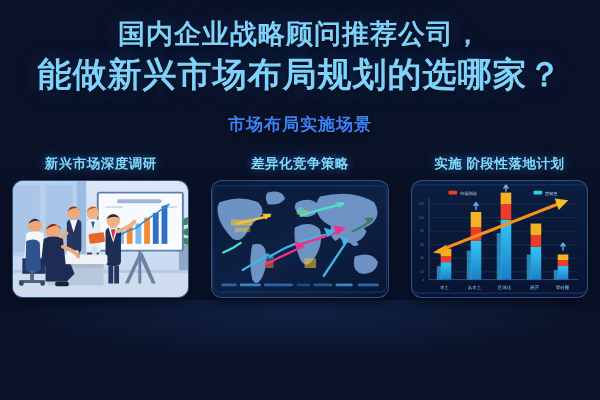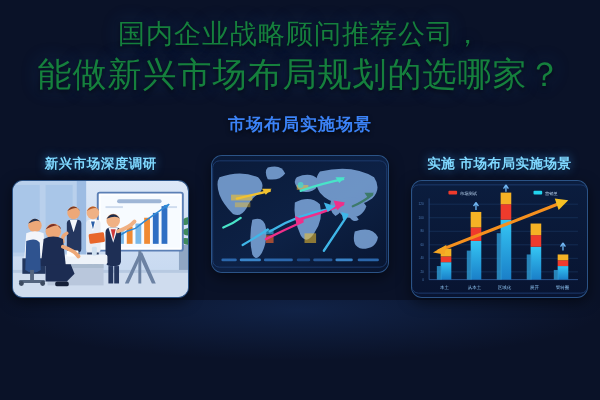--- a/index.html
+++ b/index.html
@@ -23,23 +23,23 @@
     pointer-events:none;
   }
 
   
   .headline {
     position:absolute; left:0; right:0; top:14px;
     text-align:center; z-index:5;
   }
   .headline .line {
     display:block;
-    color:#15803d;
+    color:#7dd3fc;
     font-size:27px;
-    font-weight:normal;
+    font-weight:bold;
     letter-spacing:1px;
     line-height:40px;
     text-shadow:0 2px 5px rgba(0,0,0,.75), 0 0 18px rgba(40,90,170,.45);
   }
   .headline .line.l2 { font-size:34px; }
 
   
   .section-title {
     position:absolute; left:0; right:0; top:113px;
     text-align:center; z-index:5;
@@ -197,20 +197,21 @@
             <rect x="22" y="92" width="4" height="12" fill="#54657f"></rect>
             <path d="M12 104 l24 0" stroke="#54657f" stroke-width="3" stroke-linecap="round"></path>
             <circle cx="13" cy="106" r="2.5" fill="#3c4a60"></circle>
             <circle cx="35" cy="106" r="2.5" fill="#3c4a60"></circle>
           </g>
         </svg>
       </div>
     </div>
 
     <div class="card">
+      <div class="card-label">差异化竞争策略</div>
       <div class="thumb">
         <svg viewBox="0 0 190 120" preserveAspectRatio="xMidYMid slice">
           <defs>
             <linearGradient id="mapbg" x1="0" y1="0" x2="1" y2="1">
               <stop offset="0%" stop-color="#0a1a38"></stop>
                 <stop offset="55%" stop-color="#0d2145"></stop>
                 <stop offset="100%" stop-color="#081530"></stop>
             </linearGradient>
             <clipPath id="c2">
                 <rect x="0" y="0" width="190" height="120" rx="10"></rect>
@@ -282,21 +283,21 @@
               <rect x="109" y="106" width="20" height="3" rx="1.5" fill="#2a5fa0"></rect>
               <rect x="132" y="106" width="18" height="3" rx="1.5" fill="#3f8fd8"></rect>
               <rect x="155" y="106" width="22" height="3" rx="1.5" fill="#2f6fb8"></rect>
             </g>
           </g>
         </svg>
       </div>
     </div>
 
     <div class="card">
-      <div class="card-label">实施 市场布局实施场景</div>
+      <div class="card-label">实施 阶段性落地计划</div>
       <div class="thumb">
         <svg viewBox="0 0 190 120" preserveAspectRatio="xMidYMid slice">
           <defs>
             <linearGradient id="chbg" x1="0" y1="0" x2="0" y2="1">
               <stop offset="0%" stop-color="#0b1d3e"></stop>
                 <stop offset="100%" stop-color="#081431"></stop>
             </linearGradient>
             <linearGradient id="cyanb" x1="0" y1="0" x2="0" y2="1">
               <stop offset="0%" stop-color="#35c6f4"></stop>
                 <stop offset="100%" stop-color="#1a7fc8"></stop>

